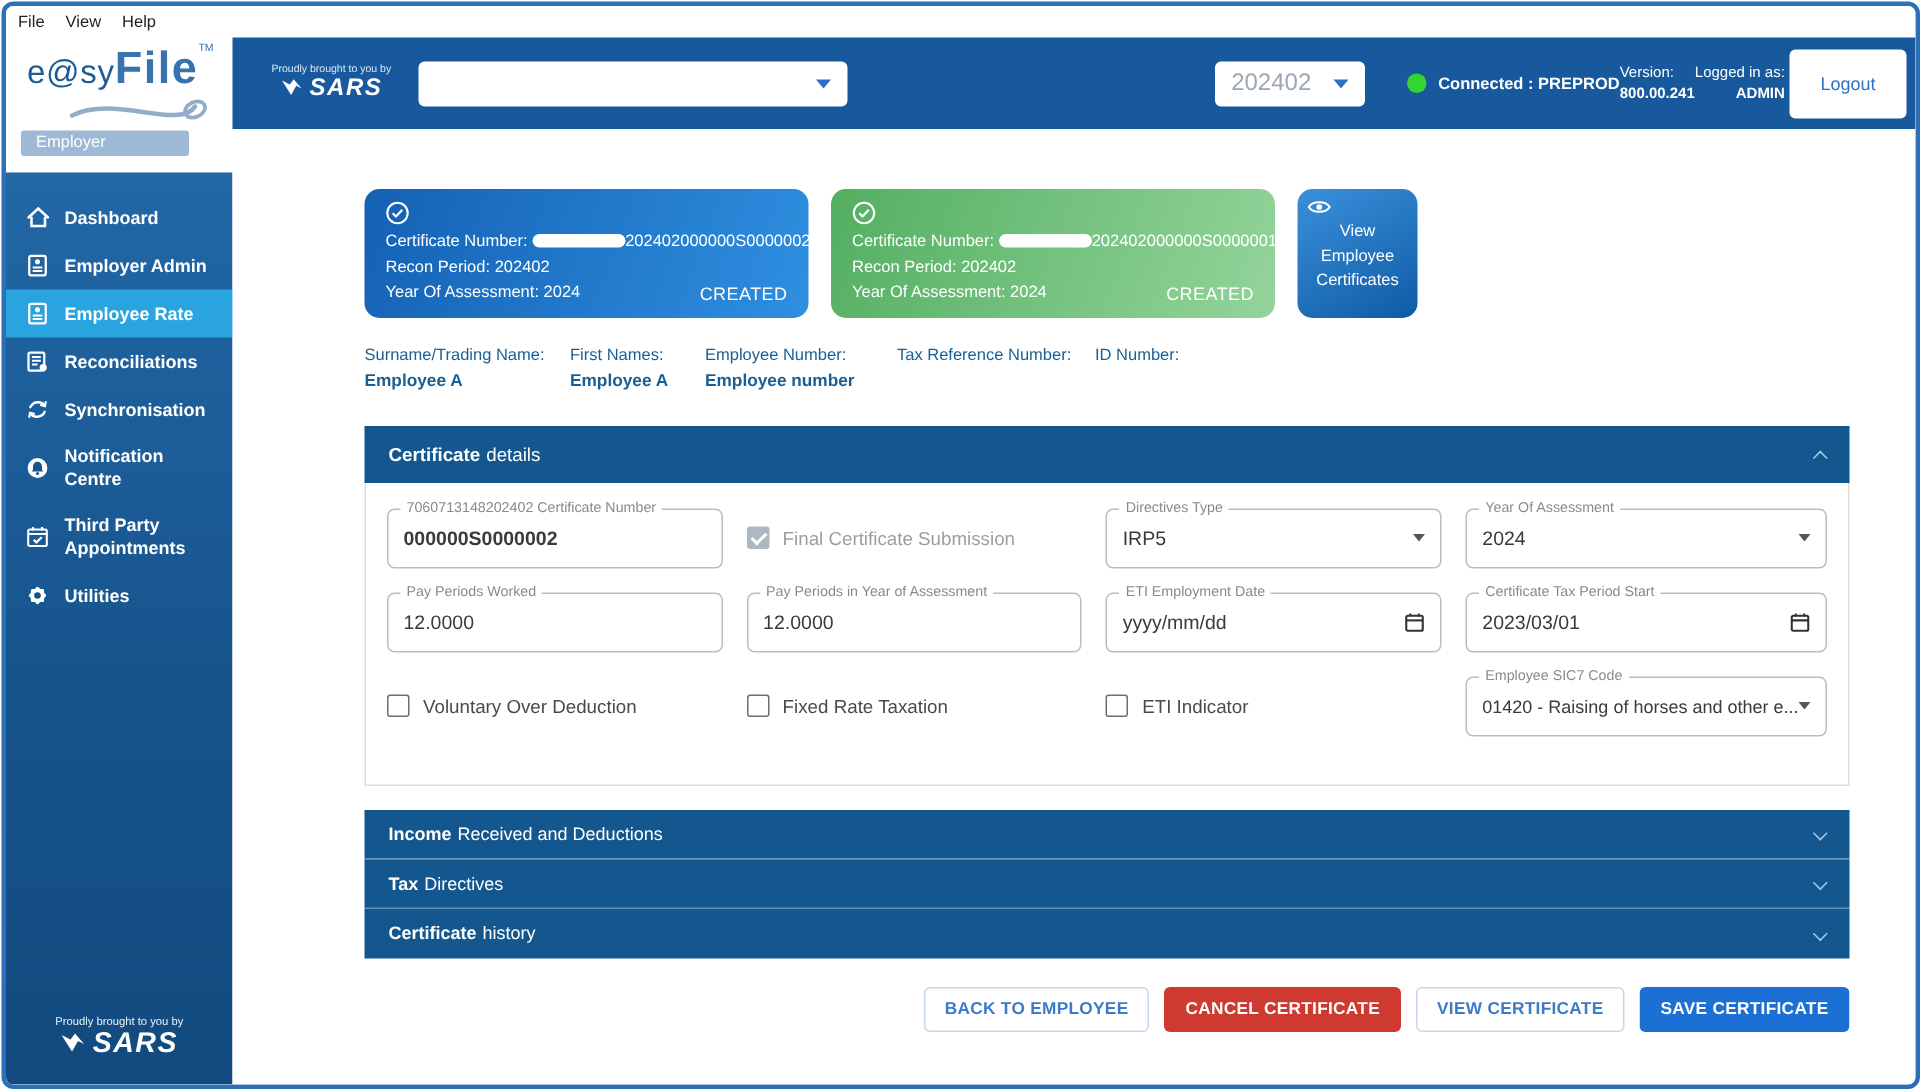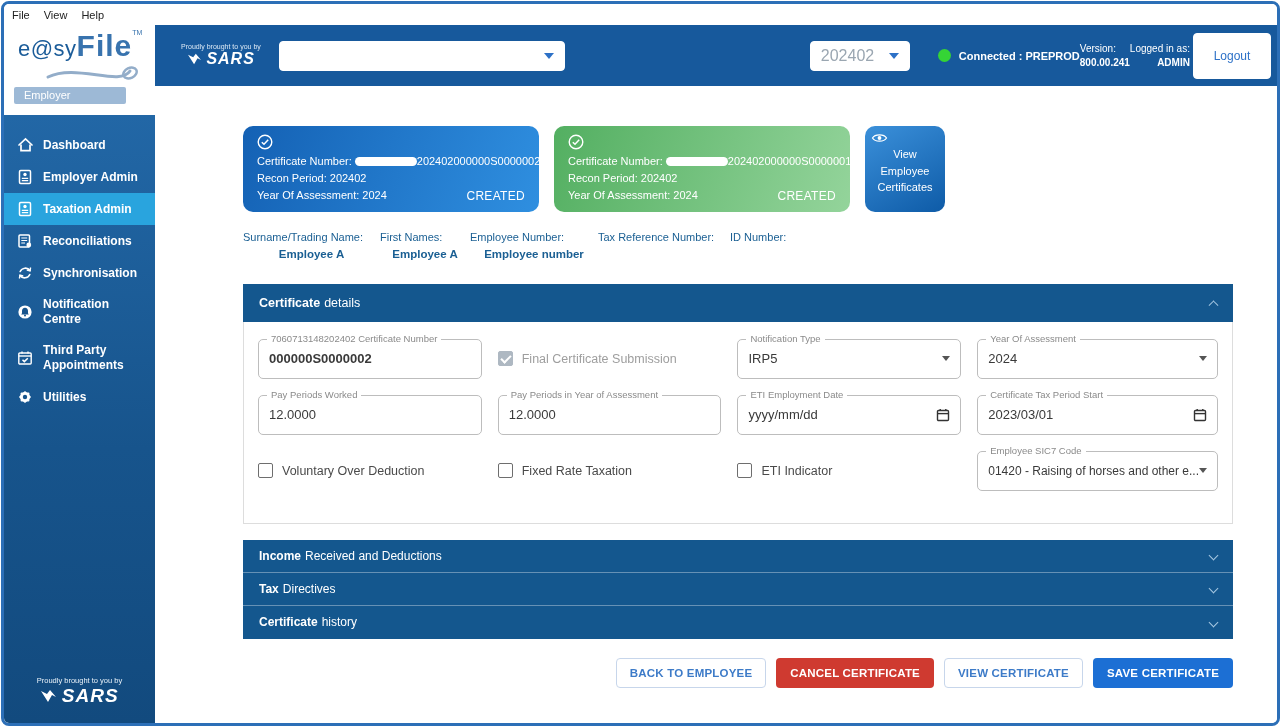--- a/index.html
+++ b/index.html
@@ -65,21 +65,21 @@
     vertical-align:middle; margin:0 0 1px 3px; }
   .card-bottom { display:flex; justify-content:space-between; }
   .card-status { font-weight:normal; font-size:12px; letter-spacing:.3px; }
   .view-btn { width:80px; height:86px; border-radius:10px; color:#fff; cursor:pointer;
     background:linear-gradient(150deg,#3B90DA 0%,#0E5BA7 100%); font-size:11px;
     padding:6px 6px; text-align:center; line-height:1.5; }
   .view-btn .eye-row { text-align:left; height:14px; }
   
   .emp-row { display:flex; margin-top:17px; color:#1A5F93; font-size:11px; }
   .emp-field { line-height:1.5; }
-  .emp-field .v { font-weight:bold; font-size:11.5px;text-align:center; }
+  .emp-field .v { font-weight:bold; font-size:11.5px; }
   .emp-field:nth-child(1){ width:137px; } .emp-field:nth-child(2){ width:90px; }
   .emp-field:nth-child(3){ width:128px; } .emp-field:nth-child(4){ width:132px; }
   
   .panel { margin-top:21px; }
   .panel-header { background:#14578E; height:38px; display:flex; align-items:center;
     padding:0 16px; color:#fff; font-size:12.5px; cursor:pointer; }
   .panel-header .rest { font-weight:normal; margin-left:4px; }
   .chev { width:7px; height:7px; border-right:1.6px solid #A7C8E2; border-bottom:1.6px solid #A7C8E2;
     margin-left:auto; }
   .chev.up { transform:rotate(-135deg) translate(-2px,-2px); }
@@ -162,21 +162,21 @@
         </div>
         <div class="side-item active">
           <span class="ic">
             <svg width="16" height="16" viewBox="0 0 16 16">
                 <rect x="2.5" y="1.5" width="11" height="13" rx="1.2" stroke="#fff" stroke-width="1.5" fill="none"></rect>
                 <circle cx="8" cy="5.5" r="1.7" fill="#fff"></circle>
                 <line x1="4.8" y1="9.3" x2="11.2" y2="9.3" stroke="#fff" stroke-width="1.3"></line>
                 <line x1="4.8" y1="11.6" x2="11.2" y2="11.6" stroke="#fff" stroke-width="1.3"></line>
               </svg>
           </span>
-          <span>Taxation Admin</span>
+          <span>Employee Rate</span>
         </div>
         <div class="side-item">
           <span class="ic">
             <svg width="16" height="16" viewBox="0 0 16 16">
                 <rect x="2" y="2" width="10.5" height="12" rx="1" stroke="#fff" stroke-width="1.5" fill="none"></rect>
                 <line x1="4.3" y1="5" x2="10.2" y2="5" stroke="#fff" stroke-width="1.2"></line>
                 <line x1="4.3" y1="7.5" x2="10.2" y2="7.5" stroke="#fff" stroke-width="1.2"></line>
                 <line x1="4.3" y1="10" x2="8" y2="10" stroke="#fff" stroke-width="1.2"></line>
                 <circle cx="11.8" cy="12" r="2.4" fill="#fff"></circle>
               </svg>
@@ -351,21 +351,21 @@
 
             <div class="field">
               <span class="flabel">7060713148202402 Certificate Number</span>
               <span class="fvalue" style="font-weight:bold;">000000S0000002</span>
             </div>
             <div class="cb-cell disabled">
               <span class="cb-box"></span>
               <span>Final Certificate Submission</span>
             </div>
             <div class="field">
-              <span class="flabel">Notification Type</span>
+              <span class="flabel">Directives Type</span>
               <span class="fvalue">IRP5</span>
               <span class="right-ic caret-grey"></span>
             </div>
             <div class="field">
               <span class="flabel">Year Of Assessment</span>
               <span class="fvalue">2024</span>
               <span class="right-ic caret-grey"></span>
             </div>
 
             <div class="field">

